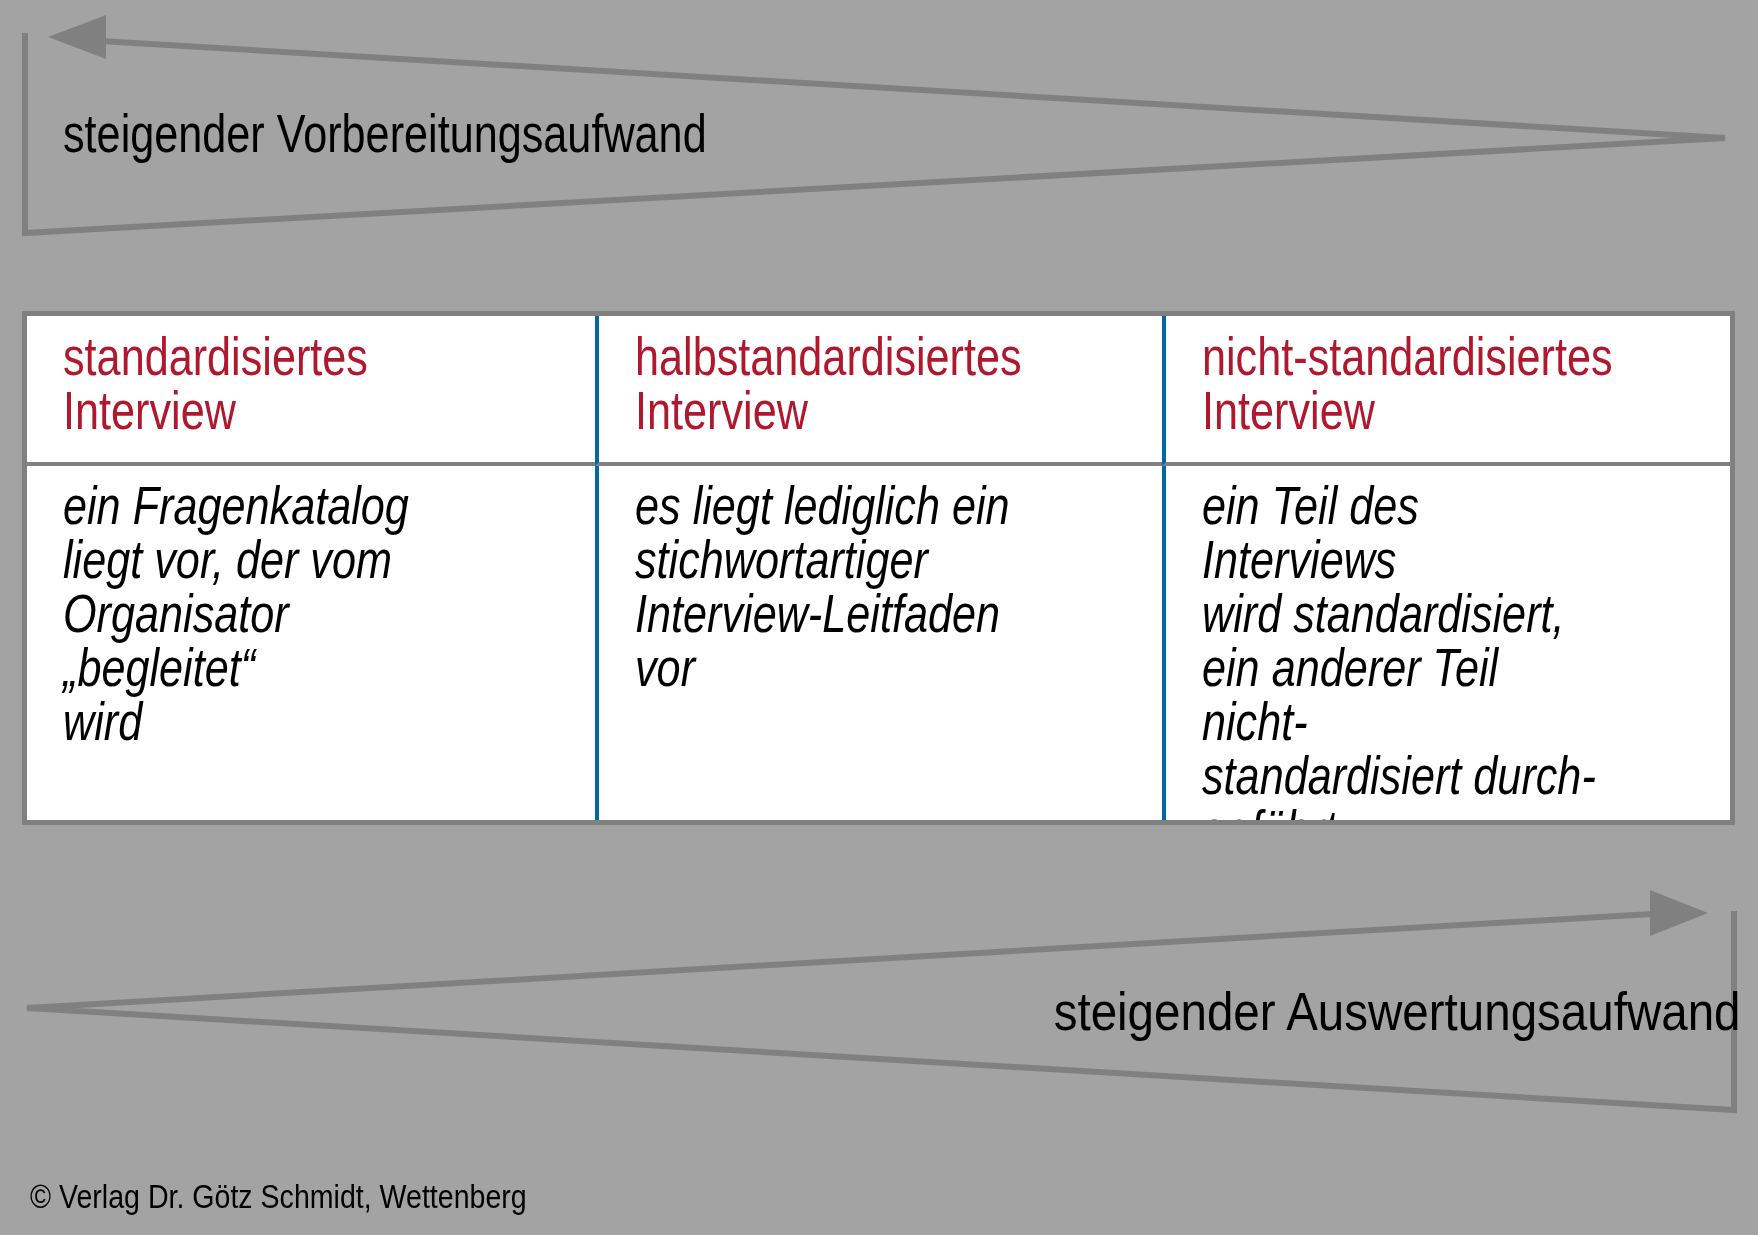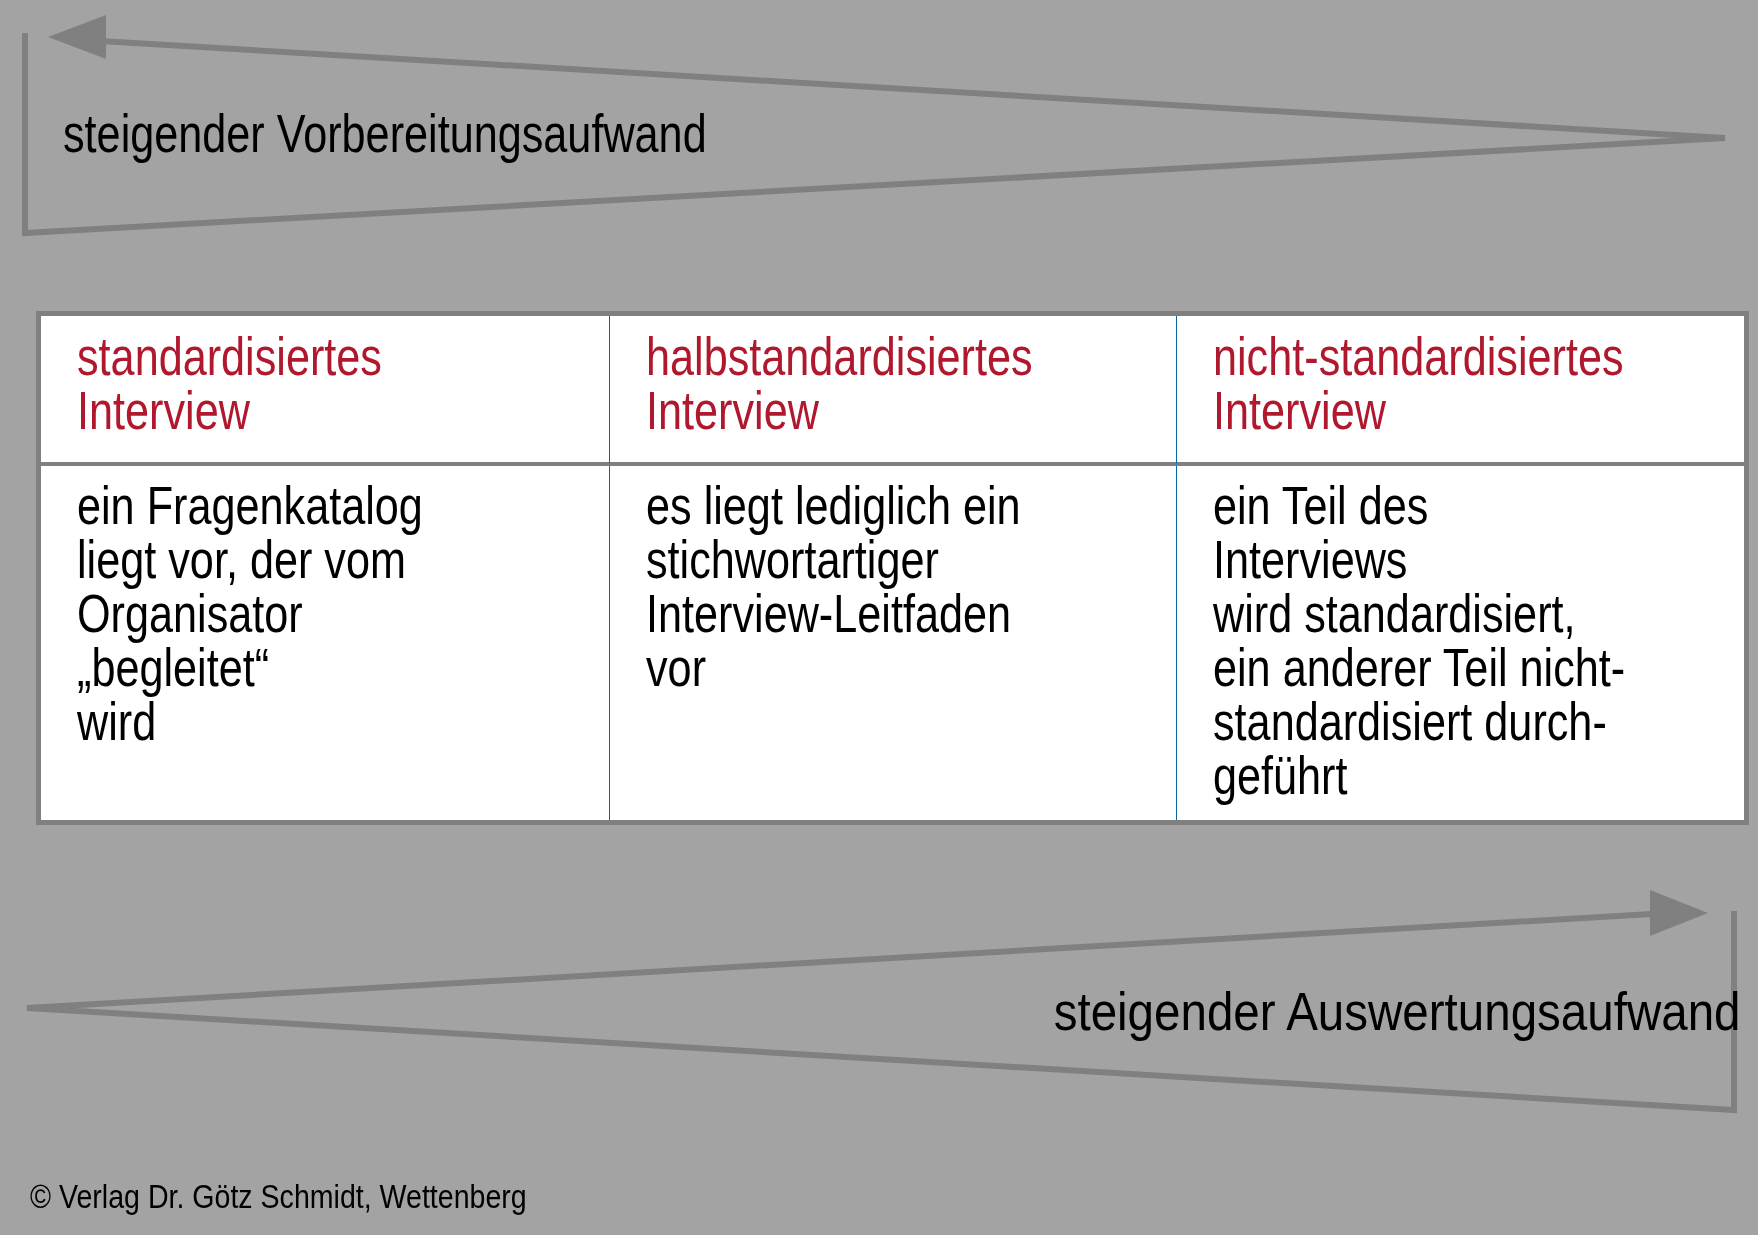--- a/index.html
+++ b/index.html
@@ -61,35 +61,35 @@
     top: 311px;
     width: 1713px;
     height: 514px;
     box-sizing: border-box;
     border: 5px solid #808080;
     display: grid;
     grid-template-columns: 1fr 1fr 1fr;
     grid-template-rows: 150px 1fr;
     background: #ffffff;
     z-index: 1;
-    margin-left: 14px;
   }
   .cell {
     box-sizing: border-box;
     padding: 13px 14px 0 36px;
     overflow: hidden;
   }
   .cell.c2, .cell.c3 {
-    border-left: 1px solid #0369a1;
+    border-left: 4px solid #0369a1;
   }
   .cell.header {
     border-bottom: 4px solid #808080;
   }
   .cell.body {
     padding-top: 12px;
+    font-style: italic;
   }
   .txt {
     font-size: 54px;
     line-height: 54px;
     white-space: pre-line;
     color: #000000;
     transform: scaleX(0.80);
     transform-origin: top left;
   }
   .cell.header .txt {

